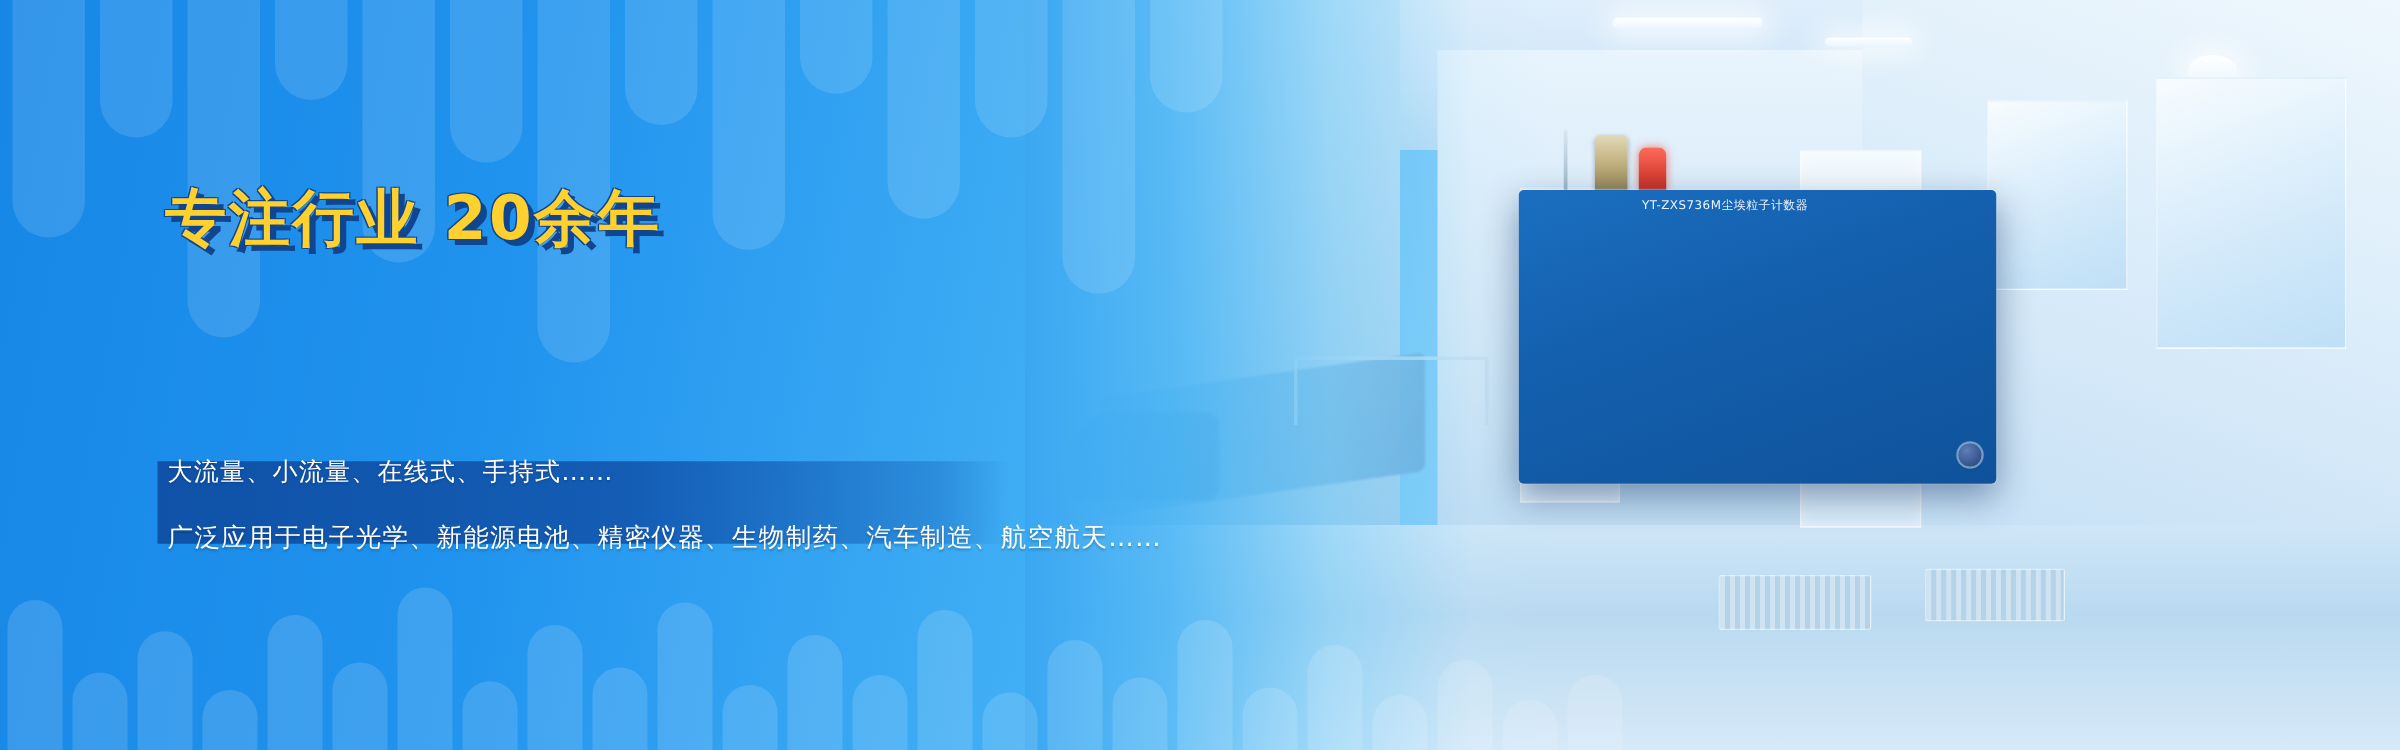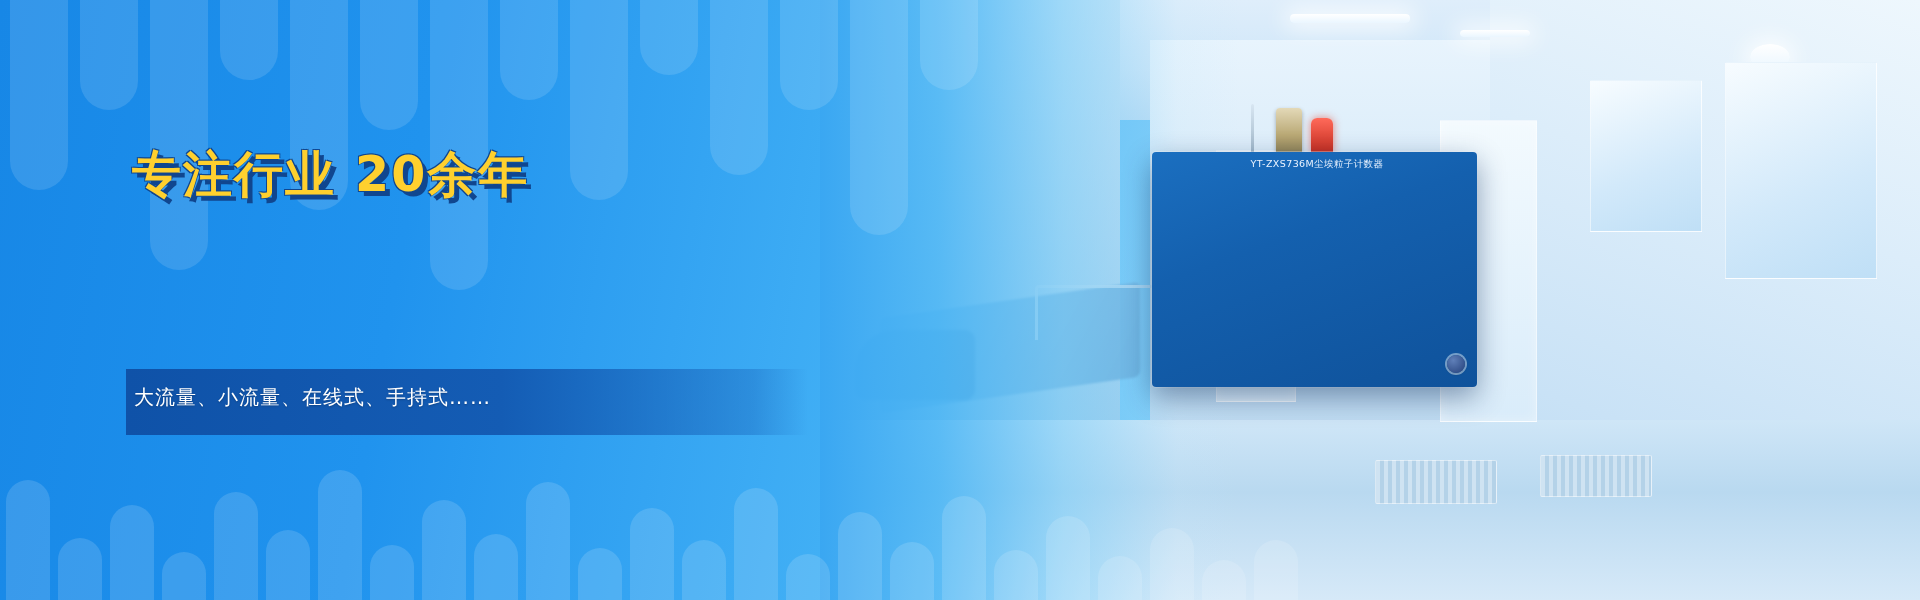--- a/index.html
+++ b/index.html
@@ -60,25 +60,25 @@
     letter-spacing:3px;color:#ffffff;
     font-family:"DejaVu Sans","Liberation Sans",sans-serif;
     text-shadow:3px 3px 0 rgba(14,70,140,.35);white-space:nowrap;}
 
   
   .subpanel{position:absolute;left:126px;top:369px;width:682px;height:66px;
     background:linear-gradient(90deg,#0f52a8 0%,#145cb4 55%,rgba(20,92,180,.35) 92%,rgba(20,92,180,0) 100%);}
   .subline{position:absolute;left:134px;color:#ffffff;font-size:20px;letter-spacing:1px;
     white-space:nowrap;text-shadow:0 1px 2px rgba(0,0,0,.25);
     font-family:"DejaVu Sans","Liberation Sans",sans-serif;}
-  .subline.l1{top:384px;}
+  .subline.l1{top:364px;}
   .subline.l2{top:416px;font-size:20.5px;}
 
   
-  .device{position:absolute;left:1152px;top:152px;width:325px;height:235px;
+  .device{position:absolute;left:1215px;top:152px;width:382px;height:235px;
     background:linear-gradient(160deg,#1b6fc0 0%,#1460ae 38%,#0f529b 100%);
     border-radius:4px;
     box-shadow:0 10px 28px rgba(10,45,90,.45),0 0 0 1px rgba(255,255,255,.35);}
   .dev-title{position:absolute;left:0;top:6px;width:330px;text-align:center;
     color:#eaf3ff;font-size:9.5px;letter-spacing:.4px;
     font-family:"DejaVu Sans","Liberation Sans",sans-serif;}
   .antenna{position:absolute;left:1251px;top:104px;width:3px;height:50px;
     background:linear-gradient(180deg,#d8e6f2,#9fb6c8);border-radius:2px;}
   .sensor{position:absolute;left:1276px;top:108px;width:26px;height:46px;
     background:linear-gradient(180deg,#e3d9b8,#b9a874 60%,#8d7f53);
@@ -166,20 +166,21 @@
     <div class="bbar" style="left:1098px;width:44px;height:44px;"></div>
     <div class="bbar" style="left:1150px;width:44px;height:72px;"></div>
     <div class="bbar" style="left:1202px;width:44px;height:40px;"></div>
     <div class="bbar" style="left:1254px;width:44px;height:60px;"></div>
   </div>
 
   <div class="h1">专注行业 20余年</div>
 
   <div class="subpanel"></div>
   <div class="subline l1">大流量、小流量、在线式、手持式……</div>
+  <div class="subline l2">广泛应用于电子光学、新能源电池、精密仪器、生物制药、汽车制造、航空航天……</div>
 
   <div class="antenna"></div>
   <div class="sensor"></div>
   <div class="beacon"></div>
 
   <div class="device">
     <div class="dev-title">YT-ZXS736M尘埃粒子计数器</div>
 
     <div class="powerbtn"></div>
   </div>

